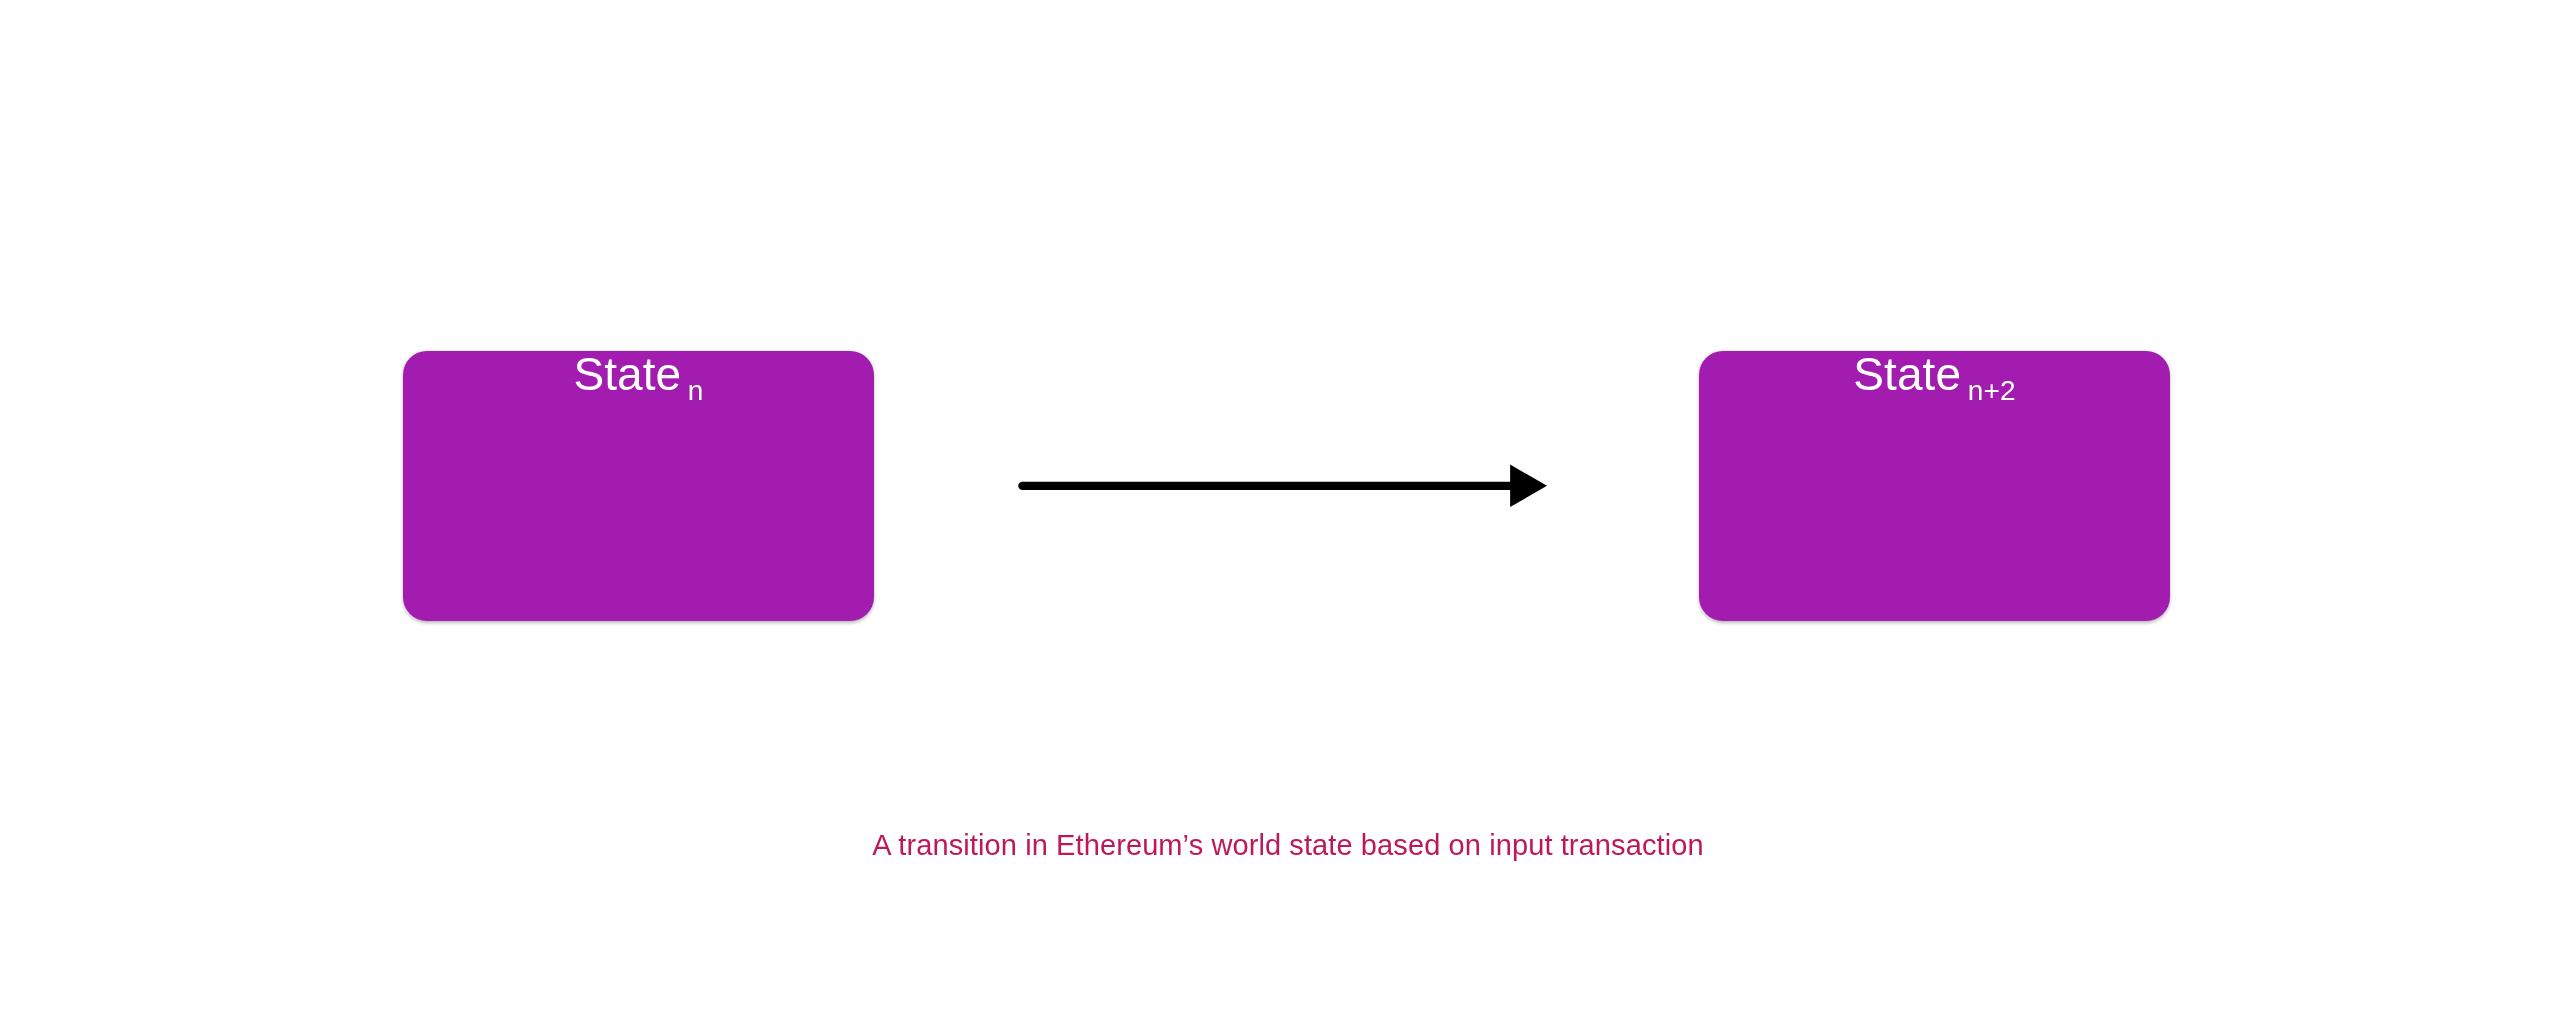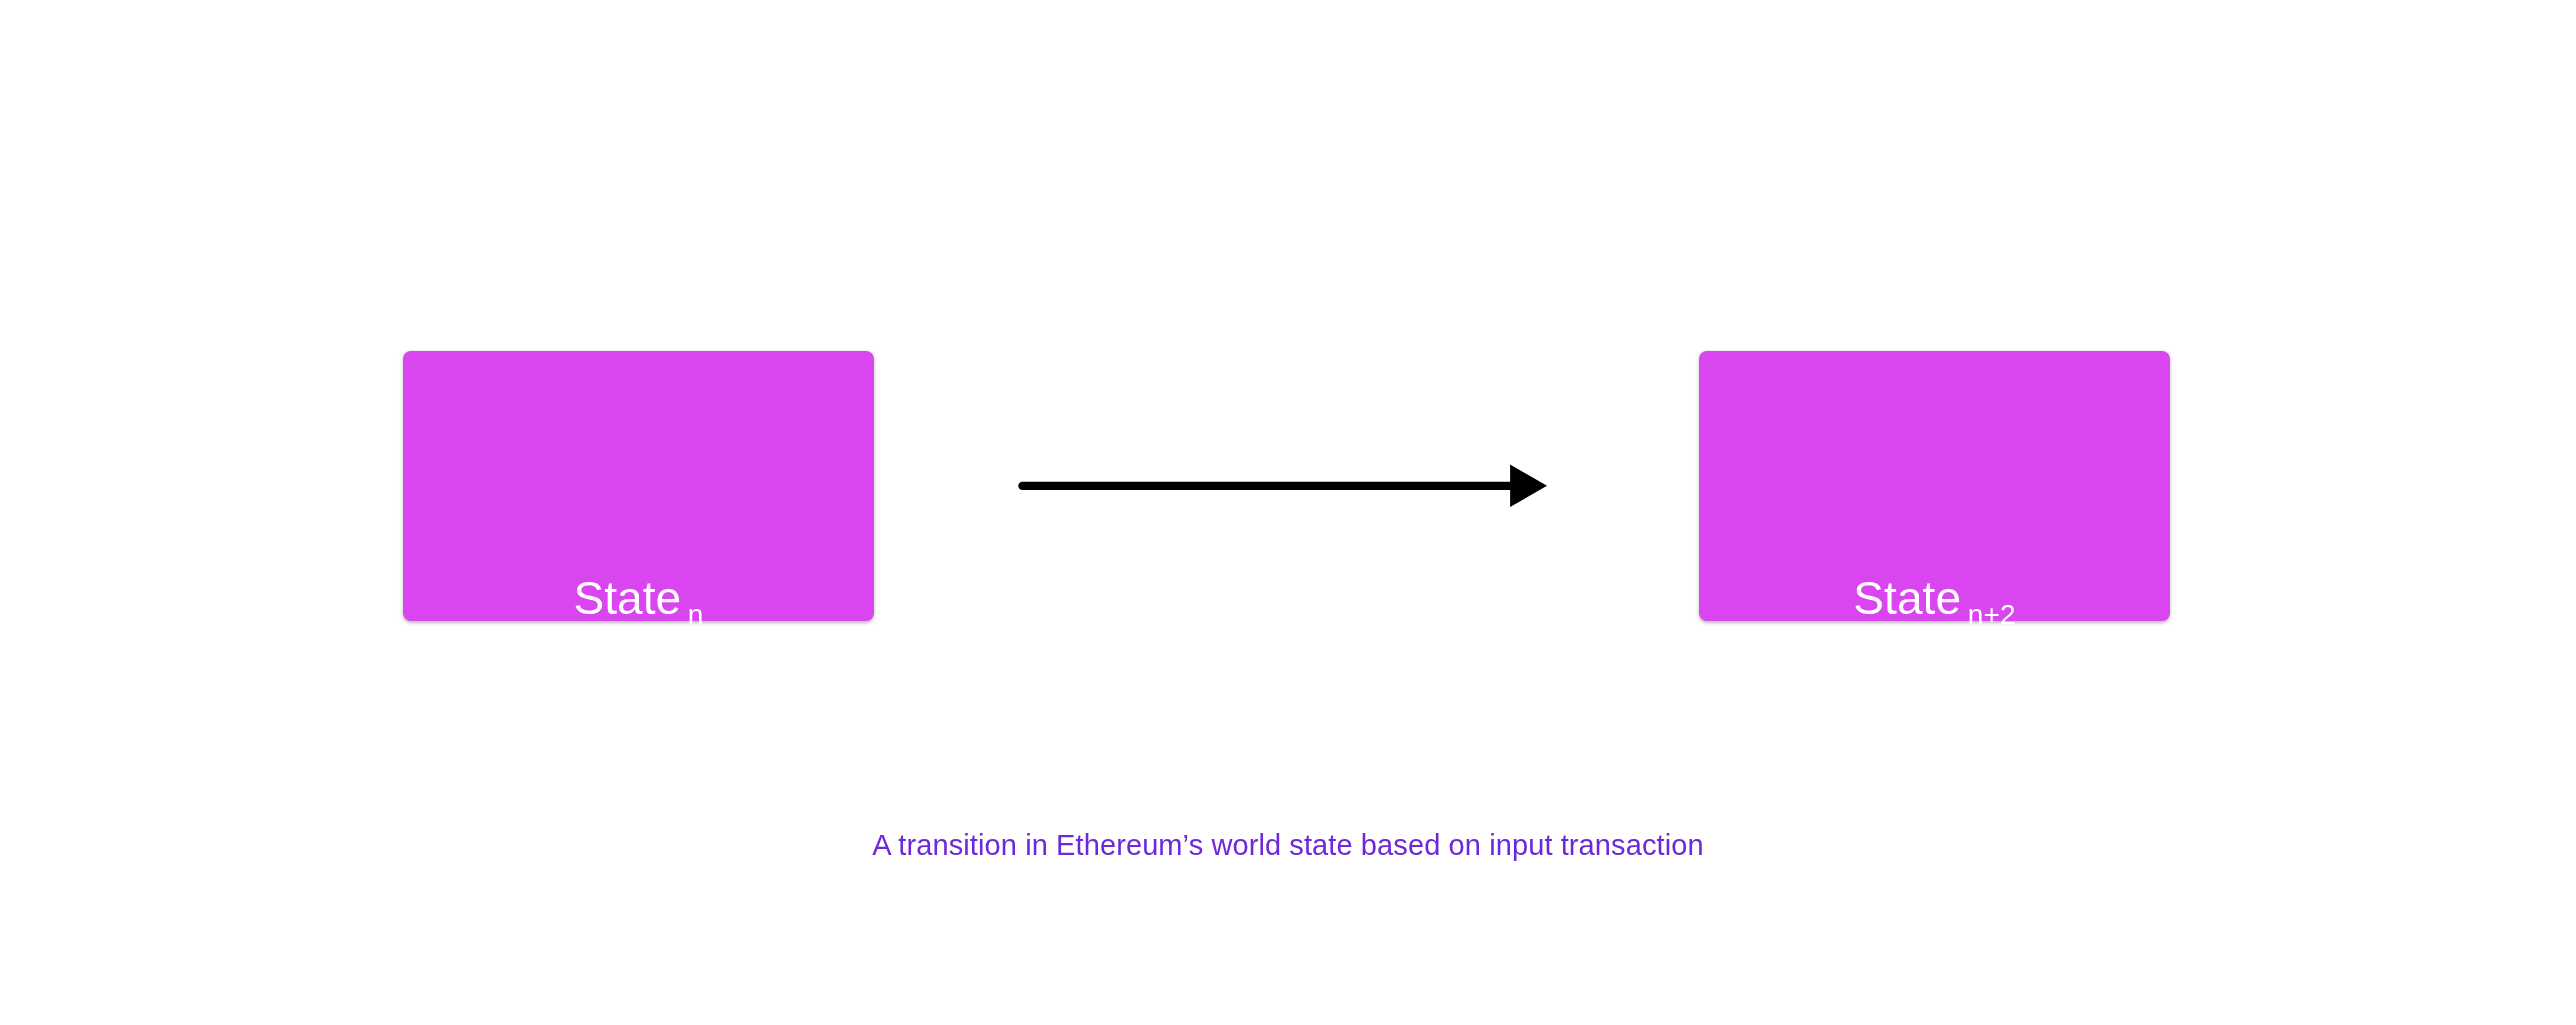--- a/index.html
+++ b/index.html
@@ -15,24 +15,24 @@
     position: relative;
     width: 2576px;
     height: 1026px;
     background: #ffffff;
     overflow: hidden;
   }
 
   
   .state-box {
     position: absolute;
-    background: #d946ef;
-    border-radius: 8px;
+    background: #a21caf;
+    border-radius: 24px;
     display: flex;
-    align-items: flex-end;
+    align-items: flex-start;
     justify-content: center;
     box-shadow: 0 1.8px 3.7px rgba(0,0,0,0.28);
   }
   #state-box-left  { left: 403px;  top: 351px; width: 471px; height: 270px; }
   #state-box-right { left: 1699px; top: 351px; width: 471px; height: 270px; }
 
   .state-label {
     color: #ffffff;
     font-size: 46px;
     font-weight: 400;
@@ -79,21 +79,21 @@
 
   
   #diagram-caption {
     position: absolute;
     left: 0;
     top: 826px;
     width: 2576px;
     text-align: center;
     font-size: 29px;
     font-weight: 400;
-    color: #6d28d9;
+    color: #be185d;
     letter-spacing: 0.1px;
     line-height: 1.35;
   }
 </style>
 </head>
 <body>
 
 <div id="canvas">
 
   <div class="state-box" id="state-box-left">

